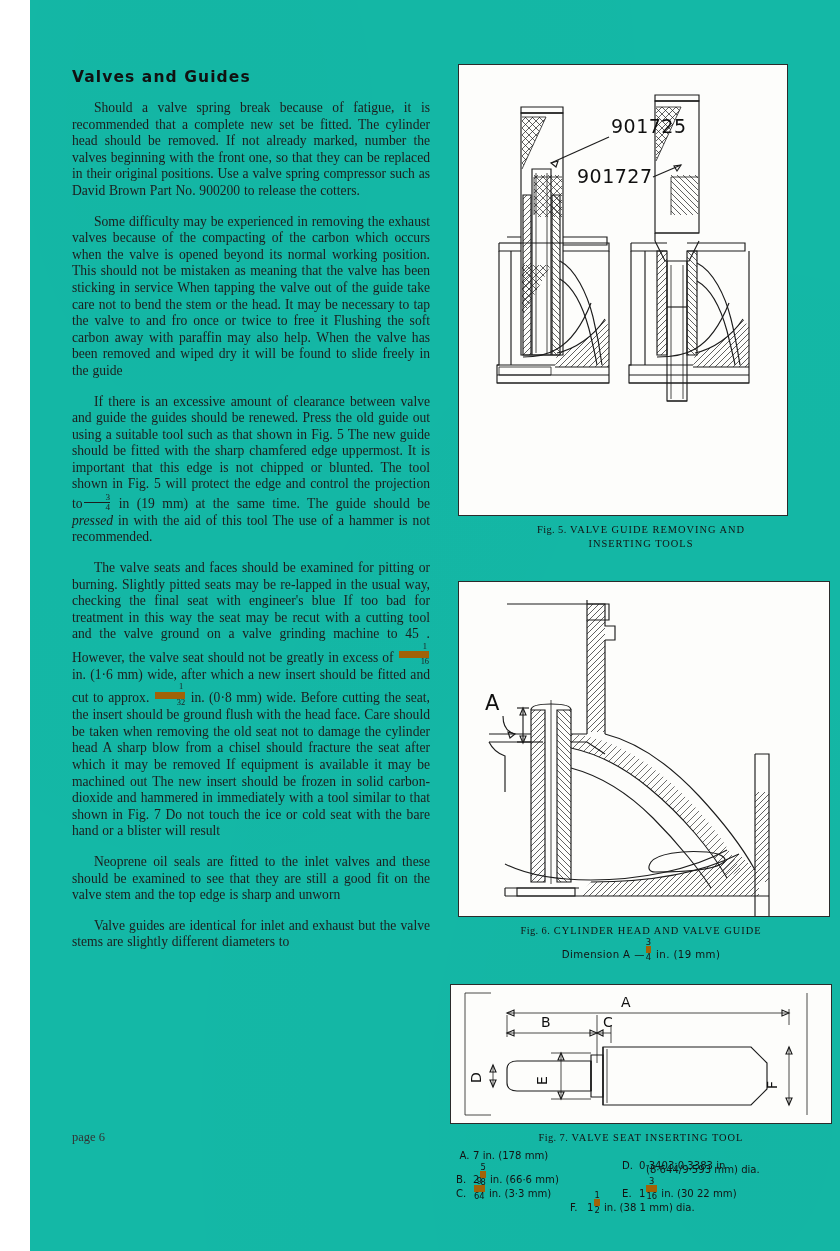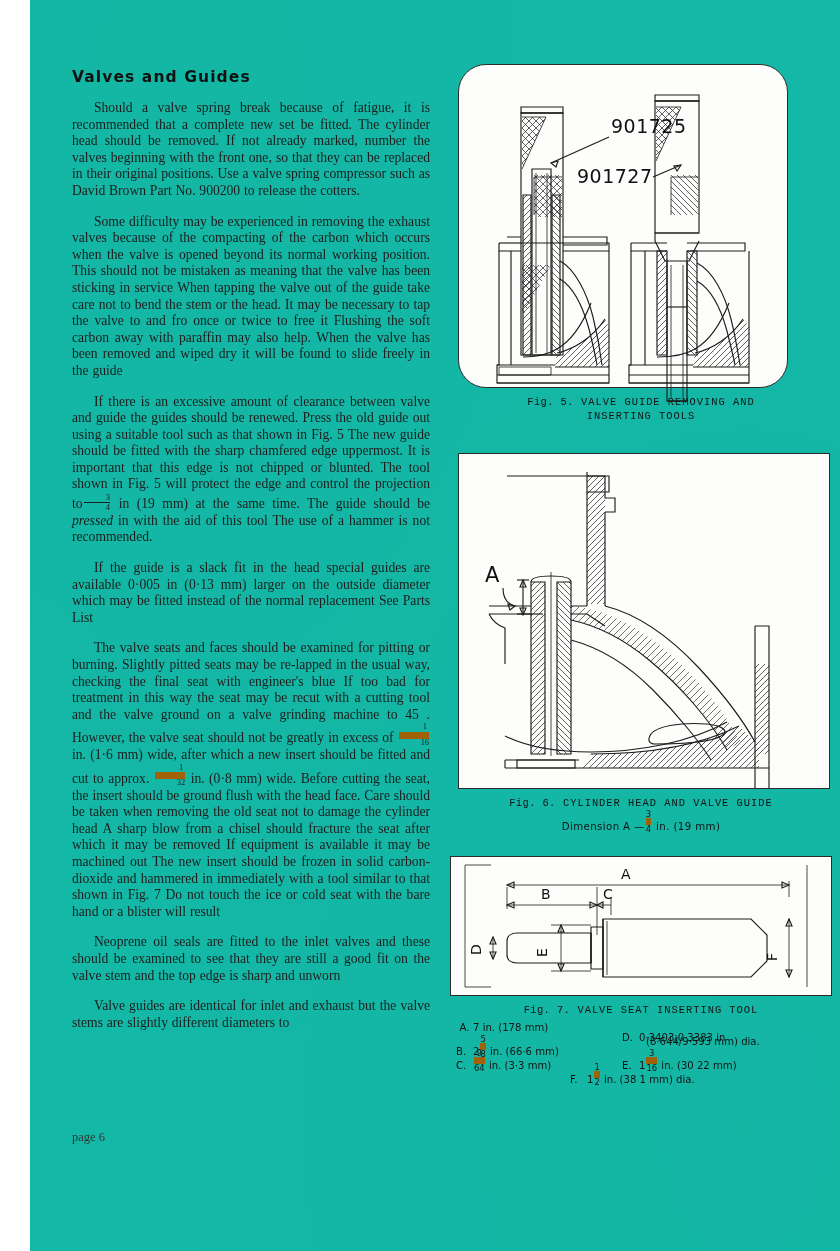--- a/index.html
+++ b/index.html
@@ -90,26 +90,26 @@
     left: 420px;
     top: 64px;
     width: 382px;
   }
   .fig-box {
     position: relative;
     border: 1px solid #2b2b2b;
     background: #fdfdfb;
     box-sizing: border-box;
   }
-  .fig5-box { width: 330px; height: 324px; margin-left: 8px; border-radius: 28px; }
+  .fig5-box { width: 330px; height: 452px; margin-left: 8px; }
   .fig6-box { width: 372px; height: 336px; margin-left: 8px; margin-top: 30px; }
   .fig7-box { width: 382px; height: 140px; margin-left: 0px; margin-top: 22px; }
 
   .caption {
-    font-family: Liberation Mono, monospace;
+    font-family: Liberation Serif, serif;
     text-align: center;
     font-size: 10.4px;
     letter-spacing: 1.0px;
     color: #131313;
     margin-top: 7px;
     line-height: 14px;
   }
   .caption .figno { letter-spacing: 0.4px; }
   .caption-sub {
     font-family: "DejaVu Sans", sans-serif;
@@ -171,21 +171,20 @@
   <div class="text-col">
 
     <h1 class="heading">Valves and Guides</h1>
 
     <p class="para">Should a valve spring break because of fatigue, it is recommended that a complete new set be fitted. The cylinder head should be removed. If not already marked, number the valves beginning with the front one, so that they can be replaced in their original positions. Use a valve spring compressor such as David Brown Part No. 900200 to release the cotters.</p>
 
     <p class="para">Some difficulty may be experienced in removing the exhaust valves because of the compacting of the carbon which occurs when the valve is opened beyond its normal working position. This should not be mistaken as meaning that the valve has been sticking in service When tapping the valve out of the guide take care not to bend the stem or the head. It may be necessary to tap the valve to and fro once or twice to free it Flushing the soft carbon away with paraffin may also help. When the valve has been removed and wiped dry it will be found to slide freely in the guide</p>
 
     <p class="para"><span>If there is an excessive amount of clearance between valve and guide the guides should be renewed. Press the old guide out using a suitable tool such as that shown in Fig. 5 The new guide should be fitted with the sharp chamfered edge uppermost. It is important that this edge is not chipped or blunted. The tool shown in Fig. 5 will protect the edge and control the projection to</span><span class="frac-big"><span class="n">3</span><span class="d">4</span></span> <span>in (19 mm) at the same time. The guide should be</span> <i>pressed</i> <span>in with the aid of this tool The use of a hammer is not recommended.</span></p>
 
-    <p class="para">If the guide is a slack fit in the head special guides are available 0·005 in (0·13 mm) larger on the outside diameter which may be fitted instead of the normal replacement See Parts List</p>
 
     <p class="para"><span>The valve seats and faces should be examined for pitting or burning. Slightly pitted seats may be re-lapped in the usual way, checking the final seat with engineer's blue If too bad for treatment in this way the seat may be recut with a cutting tool and the valve ground on a valve grinding machine to 45 . However, the valve seat should not be greatly in excess of</span> <span class="frac"><span class="n">1</span><span class="d">16</span></span> <span>in. (1·6 mm) wide, after which a new insert should be fitted and cut to approx.</span> <span class="frac"><span class="n">1</span><span class="d">32</span></span> <span>in. (0·8 mm) wide. Before cutting the seat, the insert should be ground flush with the head face. Care should be taken when removing the old seat not to damage the cylinder head A sharp blow from a chisel should fracture the seat after which it may be removed If equipment is available it may be machined out The new insert should be frozen in solid carbon-dioxide and hammered in immediately with a tool similar to that shown in Fig. 7 Do not touch the ice or cold seat with the bare hand or a blister will result</span></p>
 
     <p class="para">Neoprene oil seals are fitted to the inlet valves and these should be examined to see that they are still a good fit on the valve stem and the top edge is sharp and unworn</p>
 
     <p class="para last">Valve guides are identical for inlet and exhaust but the valve stems are slightly different diameters to</p>
   </div>
 
   <div class="page-num">page 6</div>
 

